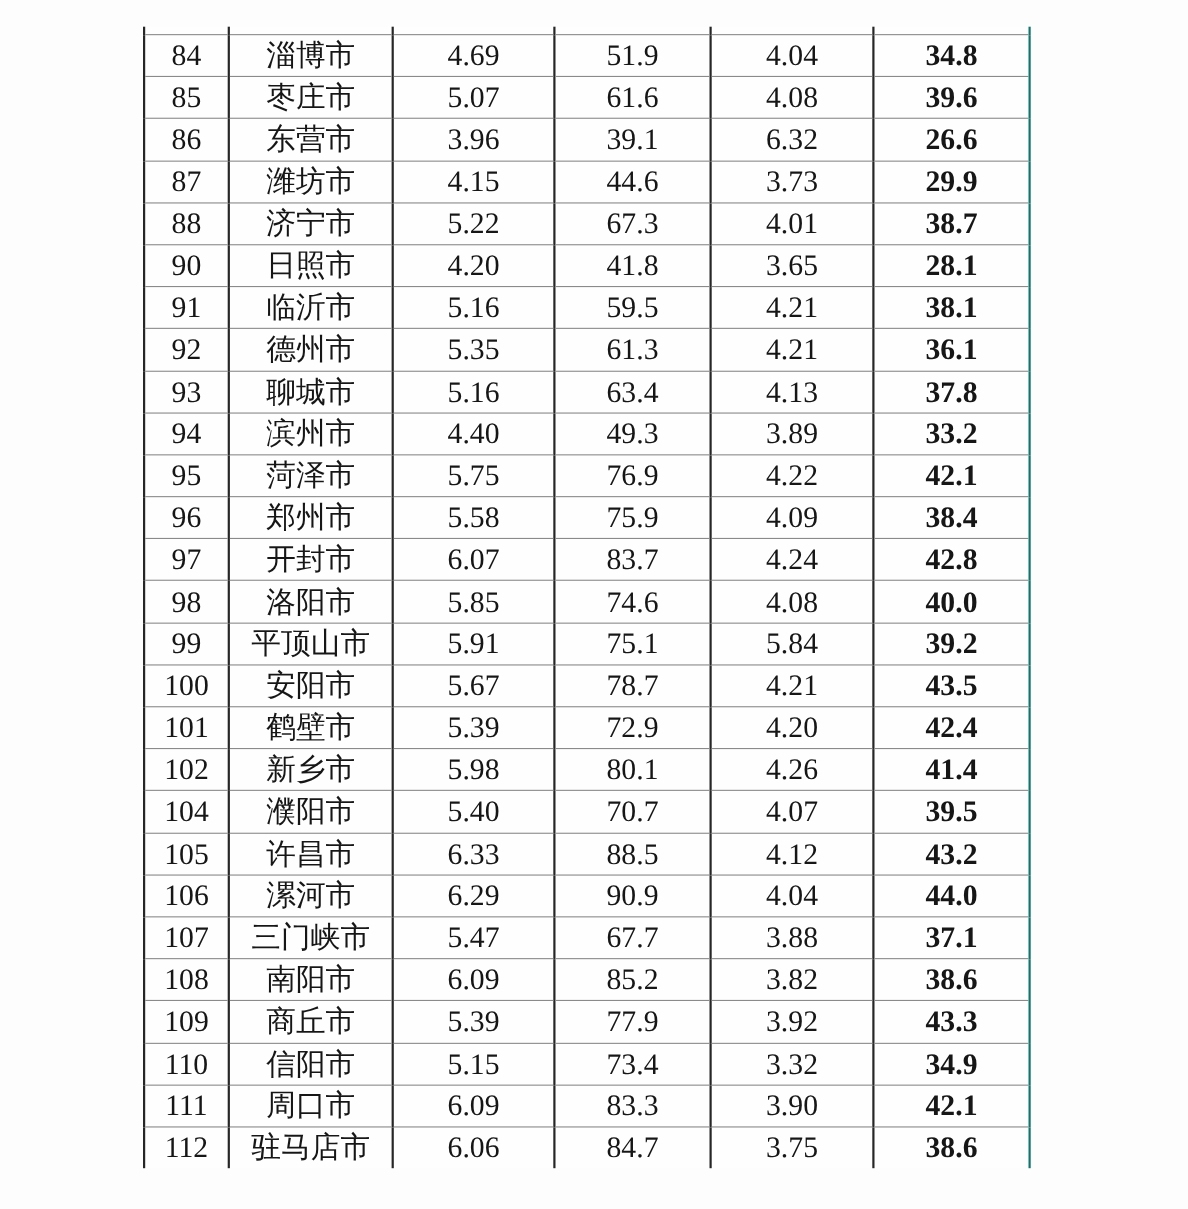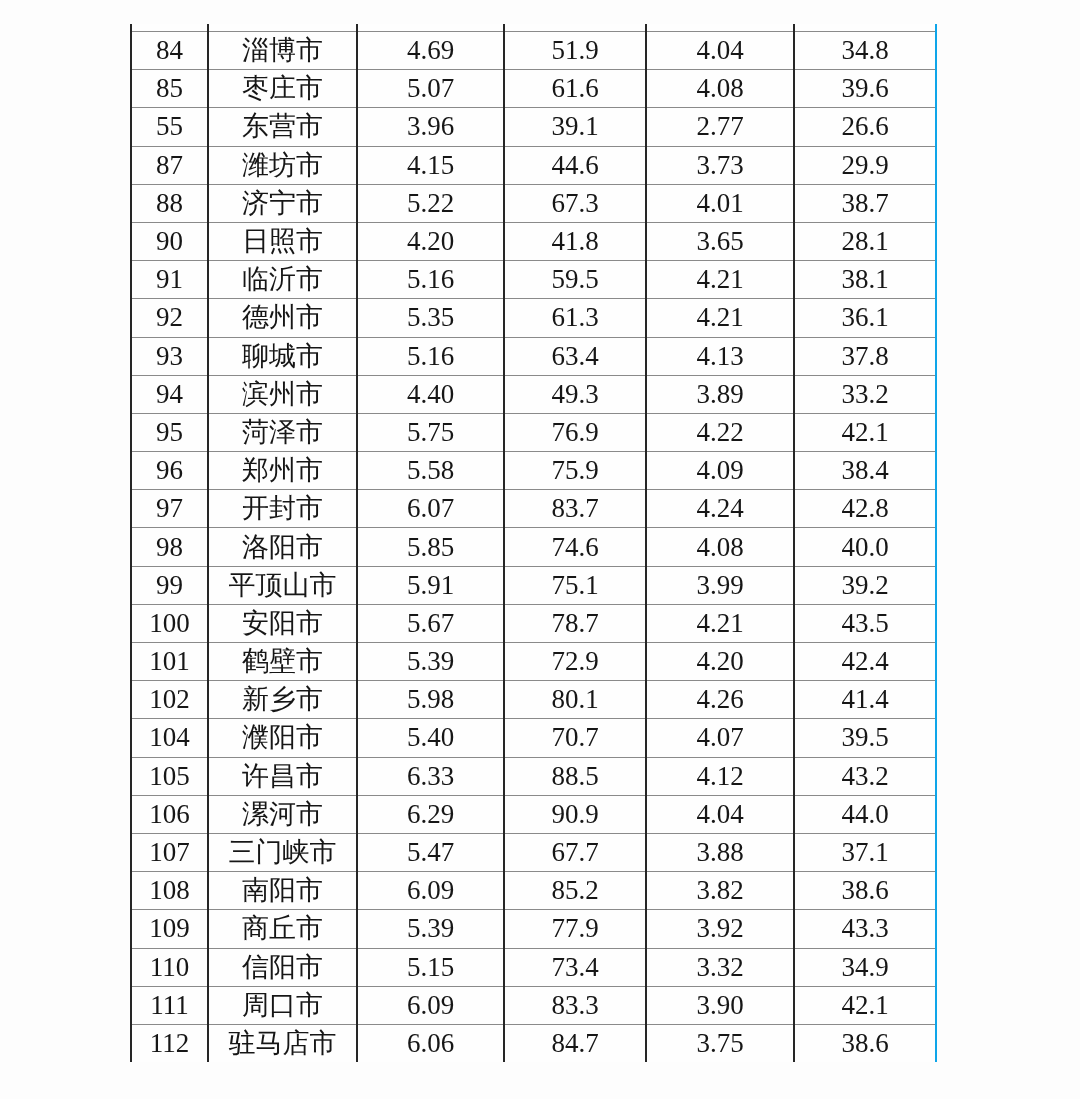--- a/index.html
+++ b/index.html
@@ -35,21 +35,22 @@
     vertical-align: middle;
     height: 37.2px;
     font-size: 27px;
     line-height: 1;
     padding: 0;
     overflow: hidden;
     white-space: nowrap;
     background: #fefefe;
   }
   table.data-table td:last-child {
-    border-right: 2px solid #0ea5e9;
+    border-right: 2px solid #0f766e;
+    font-weight: bold;
   }
   tr.partial-row td {
     border-top: none;
     height: 7px;
   }
   tr.cut-row td {
     border-bottom: none;
   }
 </style>
 </head>
@@ -84,25 +85,25 @@
         </tr>
         <tr>
           <td>85</td>
           <td>枣庄市</td>
           <td>5.07</td>
           <td>61.6</td>
           <td>4.08</td>
           <td>39.6</td>
         </tr>
         <tr>
-          <td>55</td>
+          <td>86</td>
           <td>东营市</td>
           <td>3.96</td>
           <td>39.1</td>
-          <td>2.77</td>
+          <td>6.32</td>
           <td>26.6</td>
         </tr>
         <tr>
           <td>87</td>
           <td>潍坊市</td>
           <td>4.15</td>
           <td>44.6</td>
           <td>3.73</td>
           <td>29.9</td>
         </tr>
@@ -184,21 +185,21 @@
           <td>5.85</td>
           <td>74.6</td>
           <td>4.08</td>
           <td>40.0</td>
         </tr>
         <tr>
           <td>99</td>
           <td>平顶山市</td>
           <td>5.91</td>
           <td>75.1</td>
-          <td>3.99</td>
+          <td>5.84</td>
           <td>39.2</td>
         </tr>
         <tr>
           <td>100</td>
           <td>安阳市</td>
           <td>5.67</td>
           <td>78.7</td>
           <td>4.21</td>
           <td>43.5</td>
         </tr>

